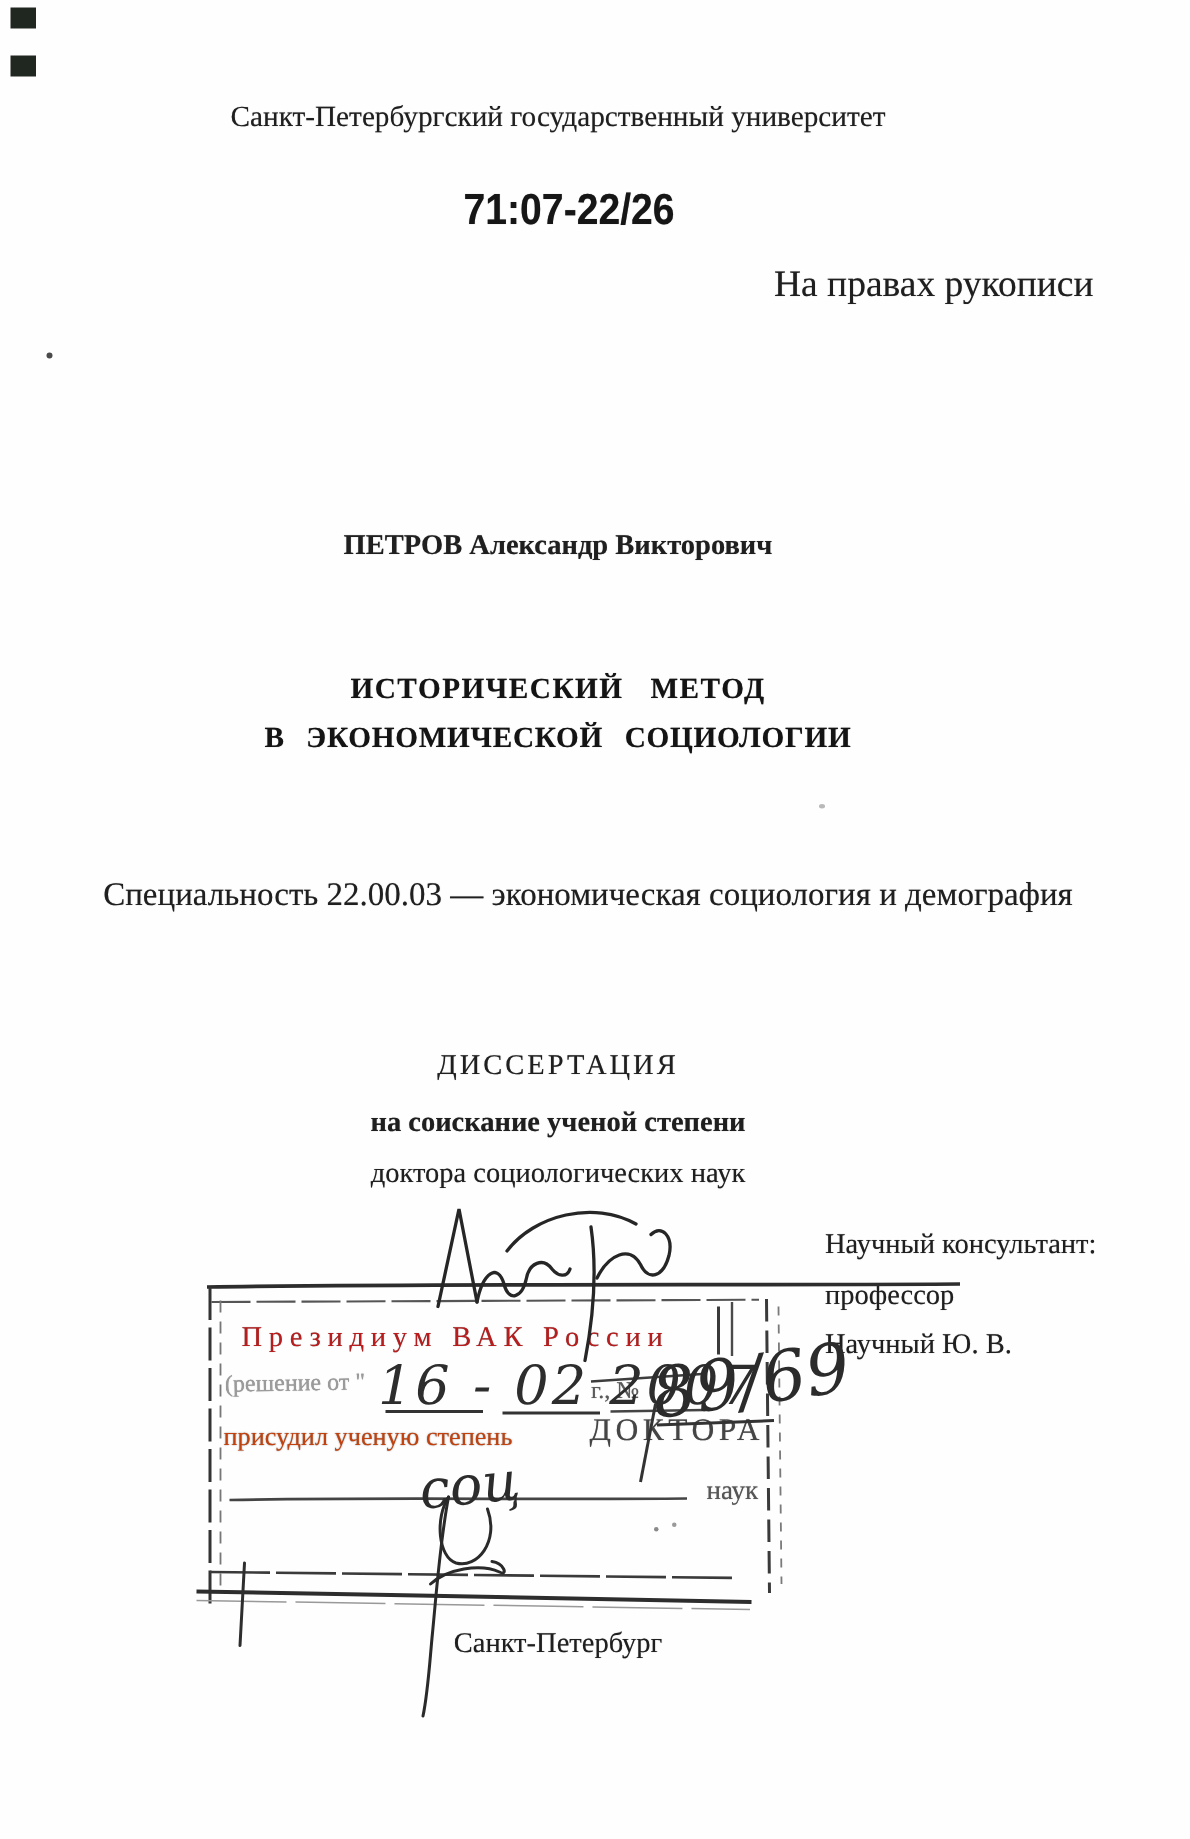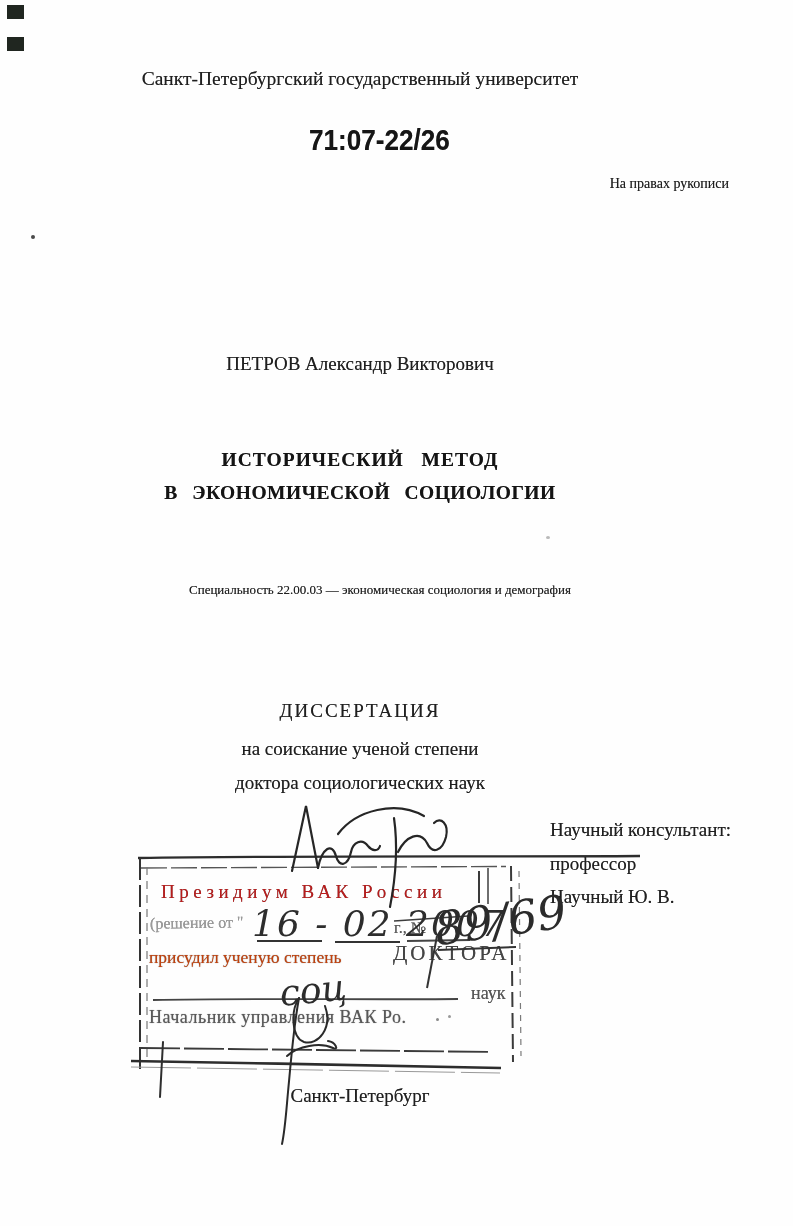--- a/index.html
+++ b/index.html
@@ -1,34 +1,34 @@
 <!DOCTYPE html>
 <html><head>
 <meta charset="utf-8">
 <style>
   html,body{margin:0;padding:0;background:#ffffff;}
   .page{
     position:relative;width:793px;height:1226px;background:#fefefe;overflow:hidden;
     font-family:"Liberation Serif","DejaVu Serif",serif;color:#1f1f1f;
   }
   .t{position:absolute;line-height:1.15;white-space:nowrap;text-shadow:0 0 0.5px rgba(20,20,20,0.55);}
-  .center{left:0;width:720px;text-align:center;}
+  .center{left:12px;width:720px;text-align:center;}
   .header{top:68px;font-size:19.5px;}
   .code{
     top:124px;left:309px;font-family:"Liberation Sans","DejaVu Sans",sans-serif;
     font-weight:bold;font-size:29px;letter-spacing:0px;transform:scaleX(0.9);transform-origin:left top;
     color:#161616;
   }
-  .manuscript{top:176px;right:64px;font-size:14px;}
-  .author{top:353px;font-size:19px;}
+  .manuscript{top:176px;right:64px;font-size:25px;}
+  .author{top:353px;font-size:19px;font-weight:bold;}
   .title1{top:449px;font-size:19.5px;font-weight:bold;letter-spacing:1px;word-spacing:12px;color:#141414;}
   .title2{top:482px;font-size:19.5px;font-weight:bold;letter-spacing:0.5px;word-spacing:9px;color:#141414;}
-  .specialty{top:583px;font-size:13px;padding-left:20px;}
+  .specialty{top:583px;font-size:22px;padding-left:20px;}
   .dissertation{top:700px;font-size:19px;letter-spacing:2px;}
-  .degree1{top:738px;font-size:19px;}
+  .degree1{top:738px;font-size:19px;font-weight:bold;}
   .degree2{top:772px;font-size:19px;}
   .consultant{
     position:absolute;top:813px;right:62px;font-size:19px;line-height:33.5px;
     white-space:nowrap;text-shadow:0 0 0.5px rgba(20,20,20,0.55);
   }
   .city{top:1085px;font-size:19px;}
   .year{top:1118px;font-size:19px;}
   
   .sq{position:absolute;left:7px;width:17px;height:14px;background:#202620;}
   .sq1{top:5px;} .sq2{top:37px;}
@@ -76,21 +76,20 @@
     <div>профессор</div>
     <div>Научный Ю. В.</div>
   </div>
 
   <div class="t stamp-line1">Президиум ВАК России</div>
   <div class="t stamp-line2a">(решение от "</div>
   <div class="t stamp-line2b">г., №</div>
   <div class="t stamp-line3a">присудил ученую степень</div>
   <div class="t stamp-line3b">ДОКТОРА</div>
   <div class="t stamp-nauk">наук</div>
-  <div class="t stamp-line5">Начальник управления ВАК Ро.</div>
 
   <div class="t center city">Санкт-Петербург</div>
 
   <svg class="overlay" width="793" height="1226" viewBox="0 0 793 1226">
 
     <path d="M138,858 C 300,855.5 500,857 640,856" stroke="#2d2d2d" stroke-width="2.4" fill="none"></path>
     <path d="M141,868 L 506,866.5" stroke="#555555" stroke-width="1.4" fill="none" stroke-dasharray="26 4"></path>
 
     <path d="M140,858 L140,1070" stroke="#333333" stroke-width="2" fill="none" stroke-dasharray="22 5"></path>
     <path d="M147,867 L147,1062" stroke="#777777" stroke-width="1.2" fill="none" stroke-dasharray="8 6"></path>

